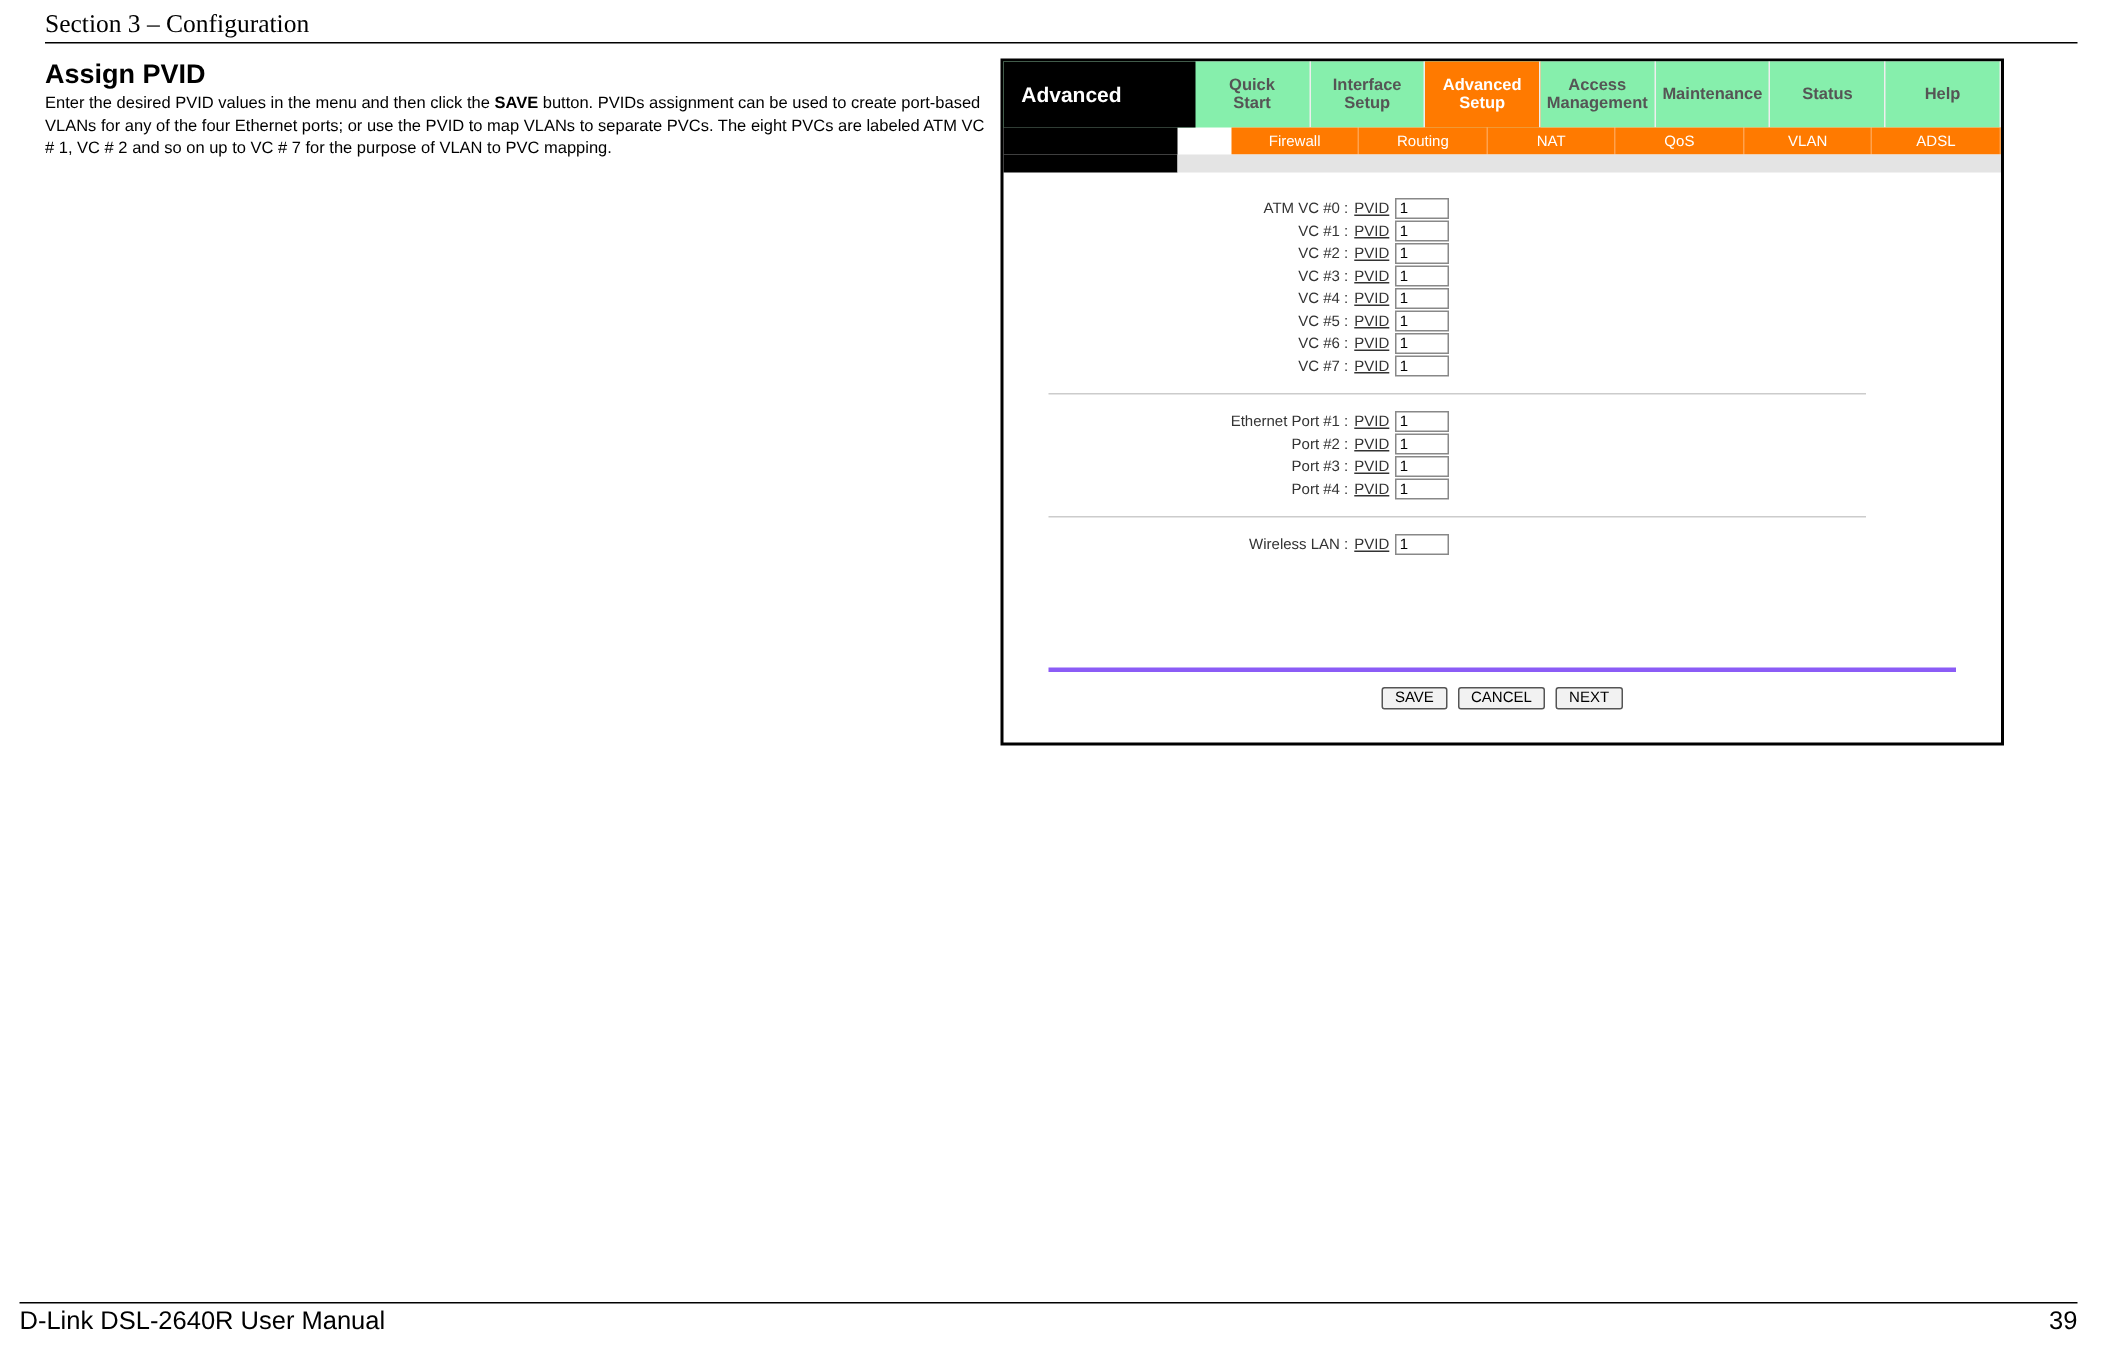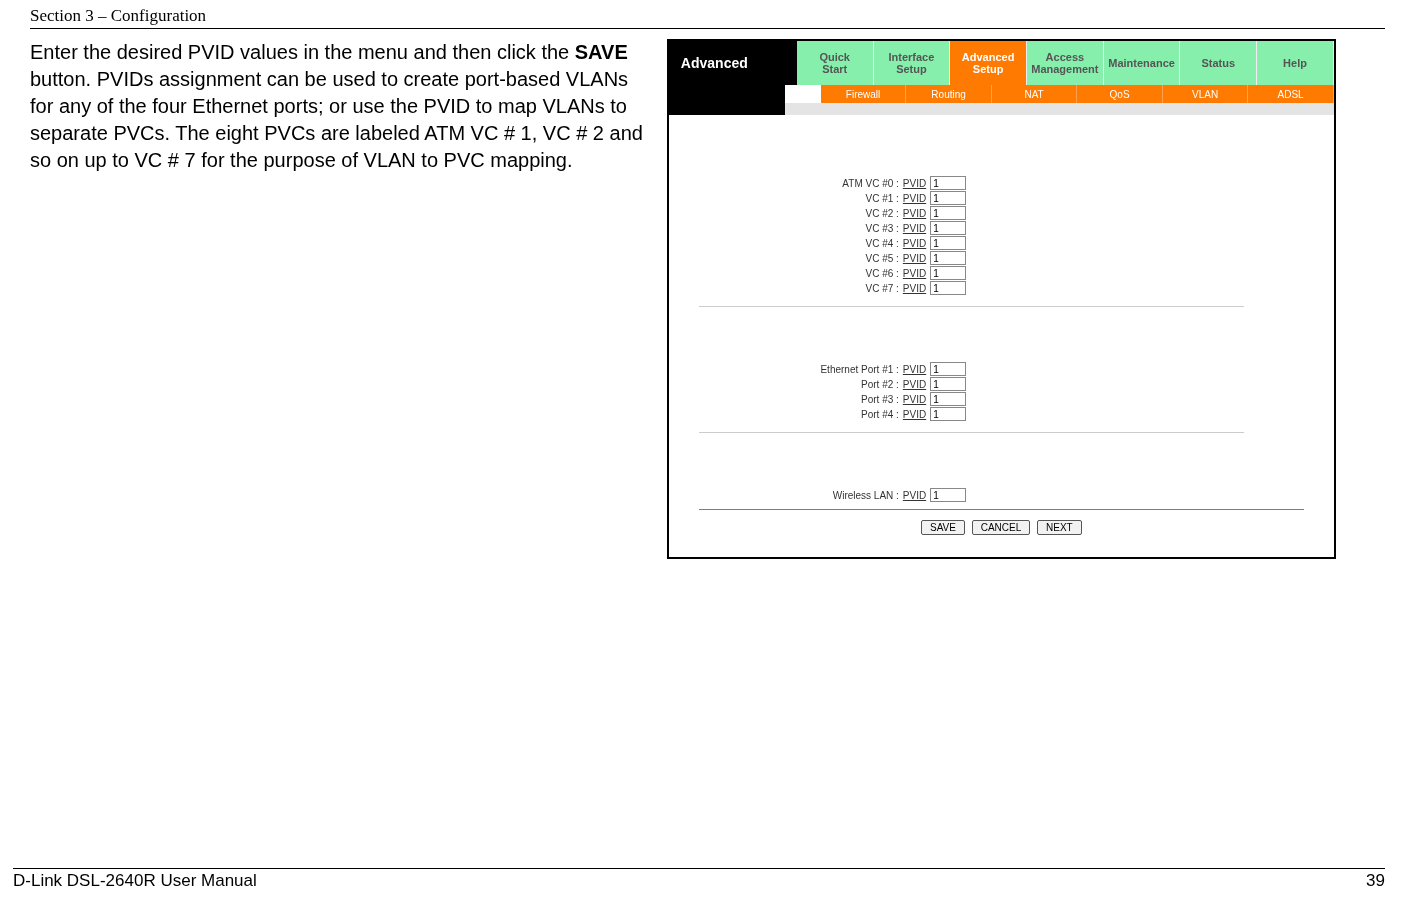--- a/index.html
+++ b/index.html
@@ -36,21 +36,21 @@
   }
   .col-right {
     flex: 1;
   }
   .assign-title {
     font-weight: bold;
     font-size: 18px;
     margin-bottom: 2px;
   }
   .desc {
-    font-size: 20px;
+    font-size: 11px;
     line-height: 1.35;
   }
   .desc .bold { font-weight: bold; }
 
   
   .router {
     border: 2px solid #000;
     width: 665px;
     background: #fff;
     font-size: 10px;
@@ -140,21 +140,20 @@
     box-sizing: border-box;
   }
   .form-area {
     flex: 1;
     padding: 10px 30px 10px 30px;
     display: flex;
     flex-direction: column;
   }
   .group {
     padding: 6px 0;
-    margin-top: 44px;
   }
   .sep {
     border-top: 1px solid #ccc;
     margin: 4px 60px 4px 0;
   }
   .row {
     display: flex;
     align-items: center;
     margin: 1px 0;
     font-size: 10px;
@@ -174,21 +173,21 @@
     width: 36px;
     height: 14px;
     font-size: 10px;
     border: 1px solid #888;
     padding: 0 2px;
     box-sizing: border-box;
   }
   .btn-row {
     text-align: center;
     padding: 10px 0 12px 0;
-    border-top: 1px solid #8b5cf6;
+    border-top: 3px solid #8b5cf6;
   }
   .btn {
     display: inline-block;
     border: 1px solid #555;
     border-radius: 2px;
     padding: 1px 8px;
     margin: 0 2px;
     font-size: 10px;
     background: #f2f2f2;
     cursor: pointer;
@@ -209,20 +208,21 @@
 </head>
 <body>
 
 <div class="page">
   <div class="header-line">
     <span class="section-header">Section 3 – Configuration</span>
   </div>
 
   <div class="content-cols">
     <div class="col-left">
+      <div class="assign-title">Assign PVID</div>
       <div class="desc">
         <span>Enter the desired PVID values in the menu and then click the </span><span class="bold">SAVE</span><span> button. PVIDs assignment can be used to create port-based VLANs for any of the four Ethernet ports; or use the PVID to map VLANs to separate PVCs. The eight PVCs are labeled ATM VC # 1, VC # 2 and so on up to VC # 7 for the purpose of VLAN to PVC mapping.</span>
       </div>
     </div>
 
     <div class="col-right">
       <div class="router">
         <div class="router-top">
           <div class="adv-cell">Advanced</div>
           <div class="top-tabs">

